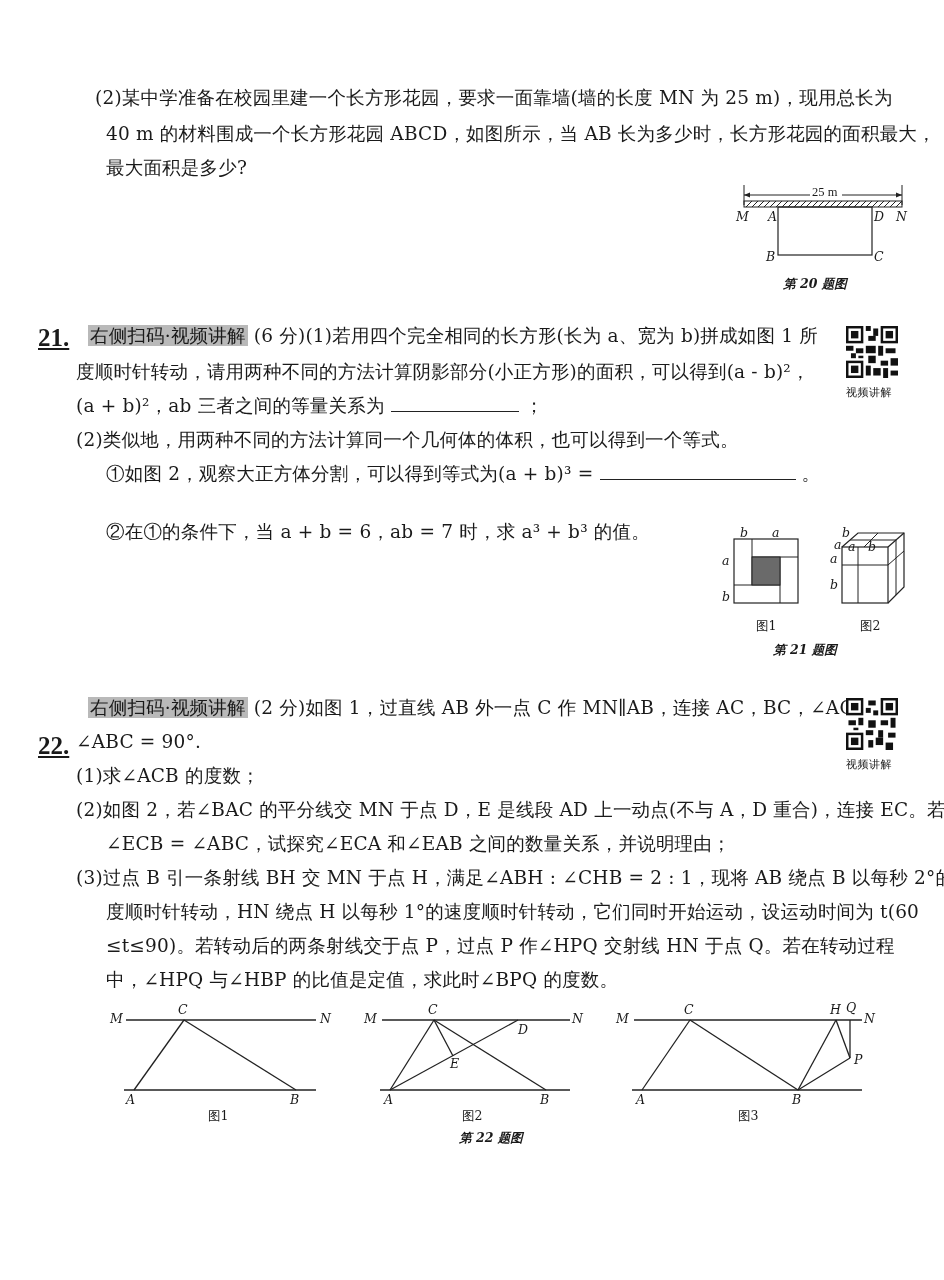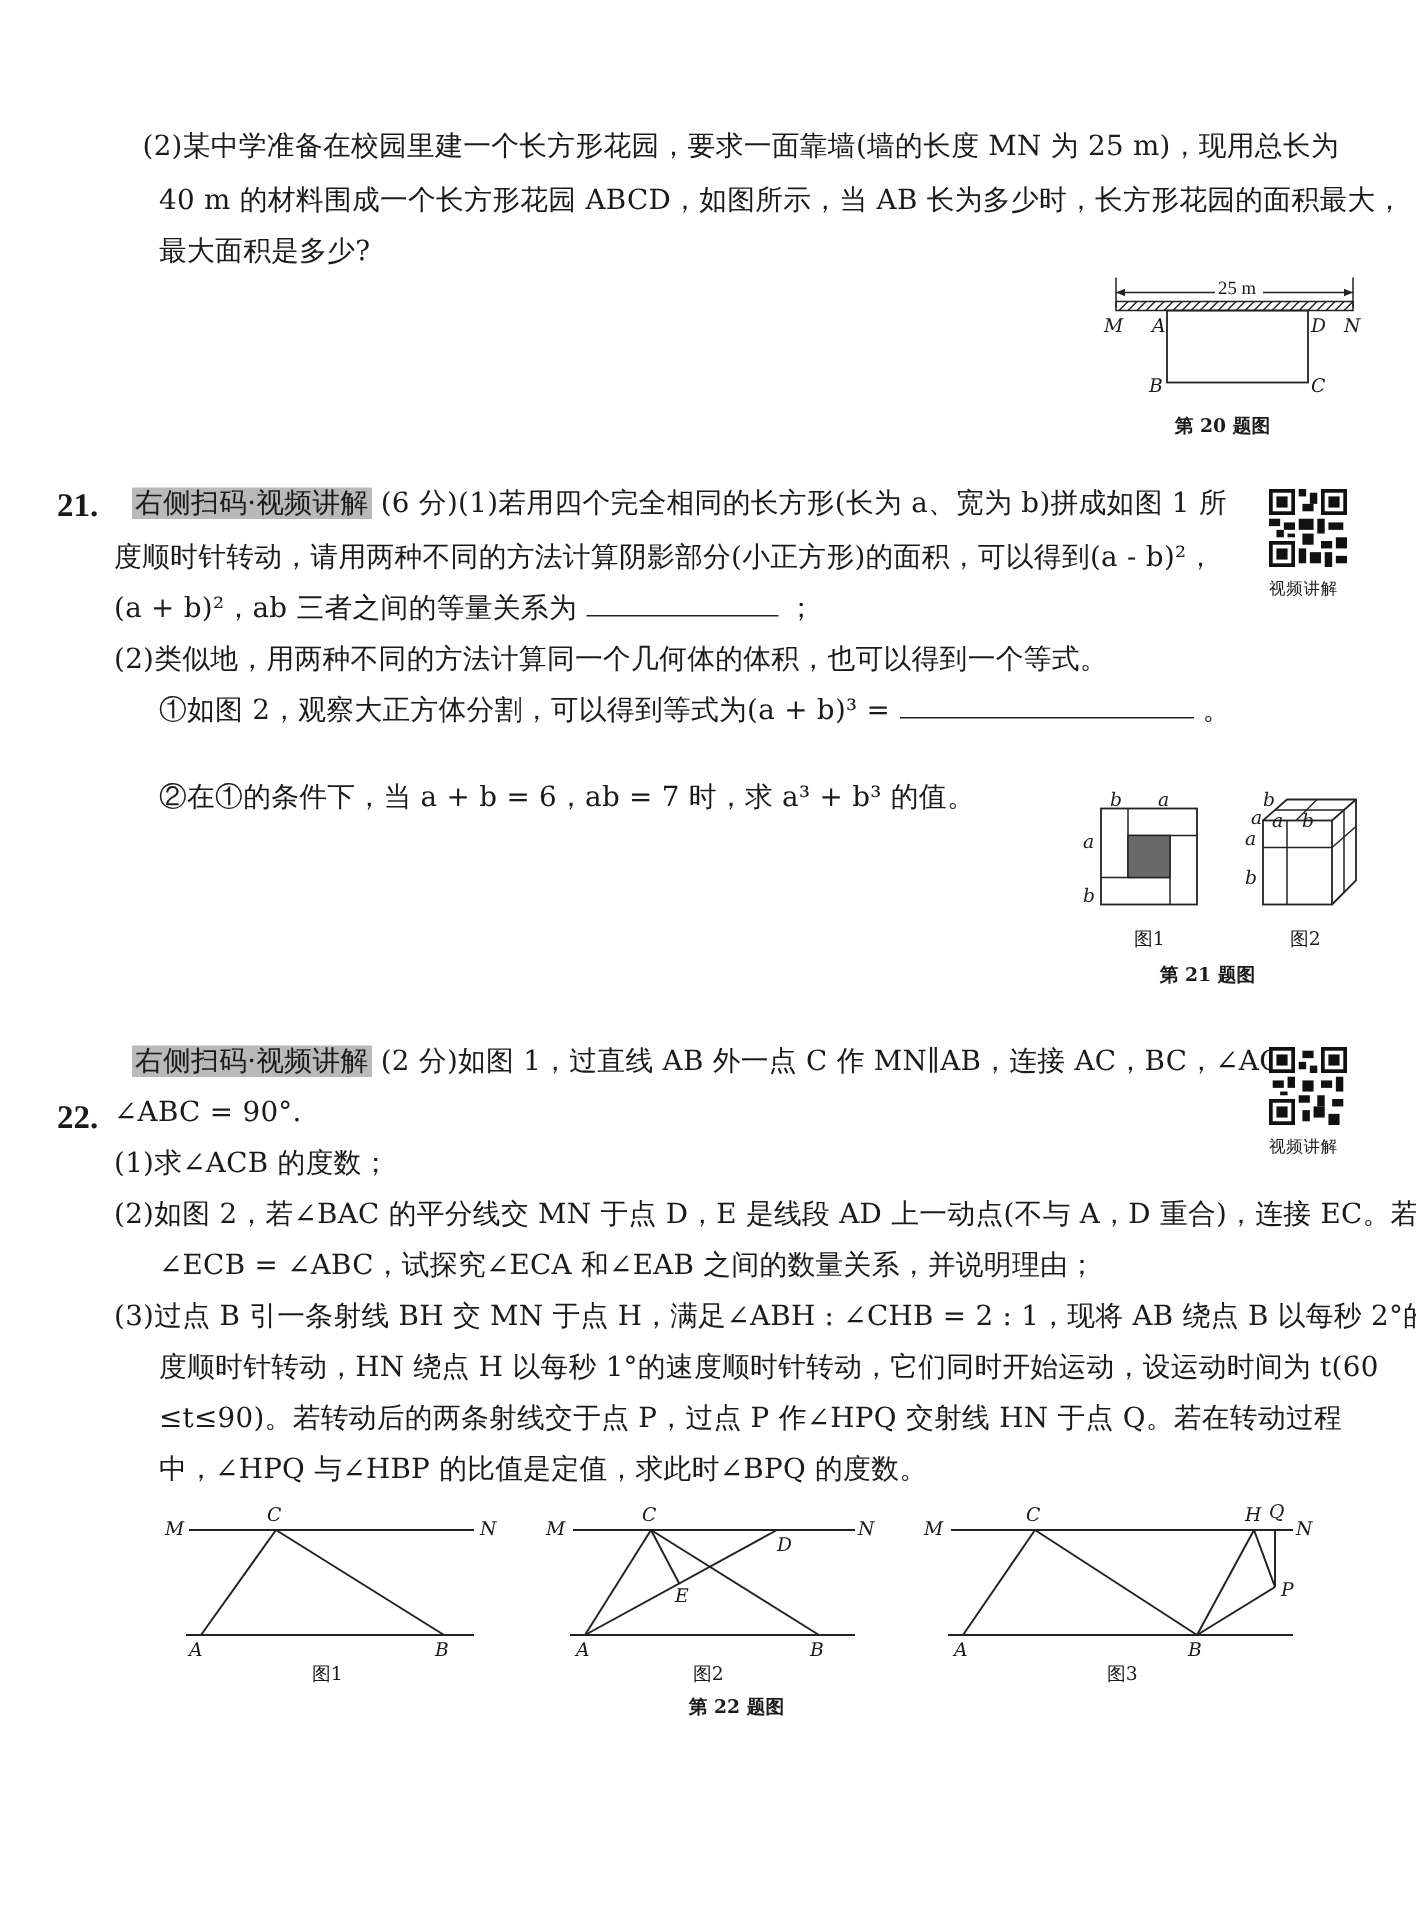--- a/index.html
+++ b/index.html
@@ -1,22 +1,22 @@
 <!DOCTYPE html>
 <html><head>
 <meta charset="utf-8">
 <style>
   html, body { margin:0; padding:0; background:#ffffff; }
   body { width:944px; height:1280px; position:relative; overflow:hidden;
          font-family:"DejaVu Serif","Liberation Serif",serif; color:#1a1a1a; }
   .line { position:absolute; font-size:18.5px; line-height:24px; white-space:nowrap; letter-spacing:0.2px; }
-  .qnum { position:absolute; font-size:22px; font-weight:bold; font-family:"Liberation Serif",serif; }
+  .qnum { position:absolute; font-size:25px; font-weight:bold; font-family:"Liberation Serif",serif;text-decoration:underline; }
   .tag { background:#b9b9b9; padding:0 2px;margin-left:12px; }
   .blank { display:inline-block; border-bottom:1.5px solid #222; vertical-align:baseline; height:16px; }
-  .caption { position:absolute; font-size:12.5px; font-weight:bold; text-align:center; }
+  .caption { position:absolute; font-size:12.5px; font-weight:bold; text-align:center;font-style:italic; }
   .qr-wrap { position:absolute; width:60px; }
   .qr { width:52px; height:52px; margin:0 auto; }
   .qr-label { font-size:11px; margin-top:3px; letter-spacing:0.5px; }
   .fig-lbl { position:absolute; font-size:12.5px; }
 </style>
 </head>
 <body>
 
 <div class="line" style="left:76px;top:86px;margin-left:19px;">(2)某中学准备在校园里建一个长方形花园，要求一面靠墙(墙的长度 MN 为 25 m)，现用总长为</div>
 <div class="line" style="left:106px;top:122px;">40 m 的材料围成一个长方形花园 ABCD，如图所示，当 AB 长为多少时，长方形花园的面积最大，</div>

